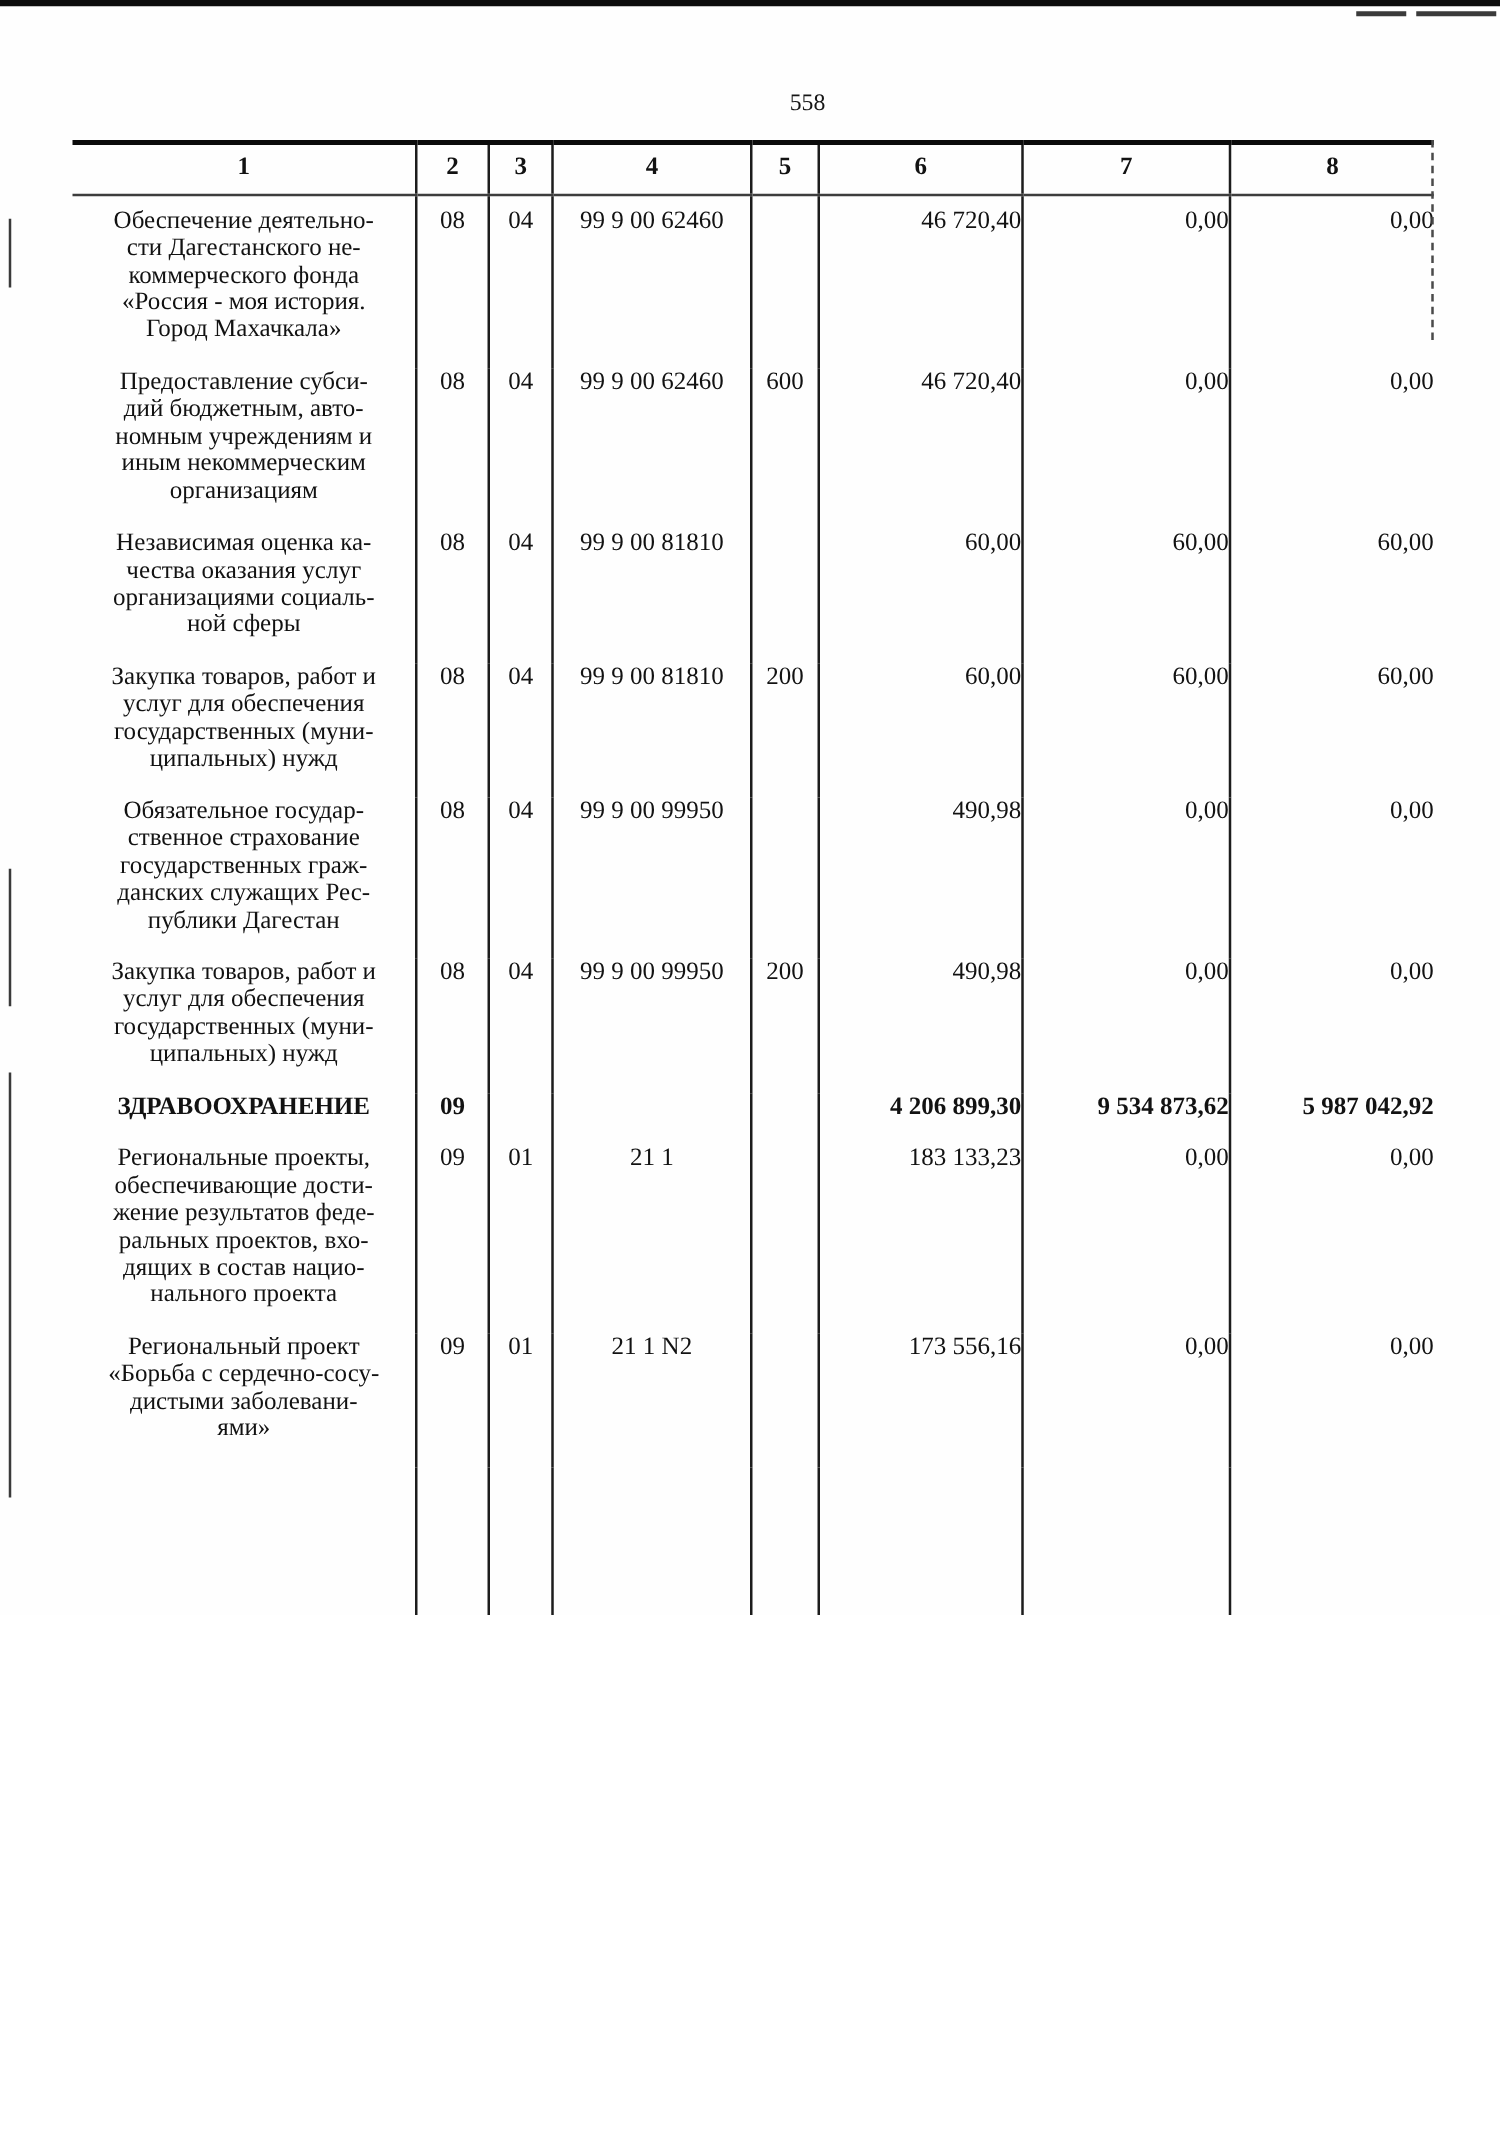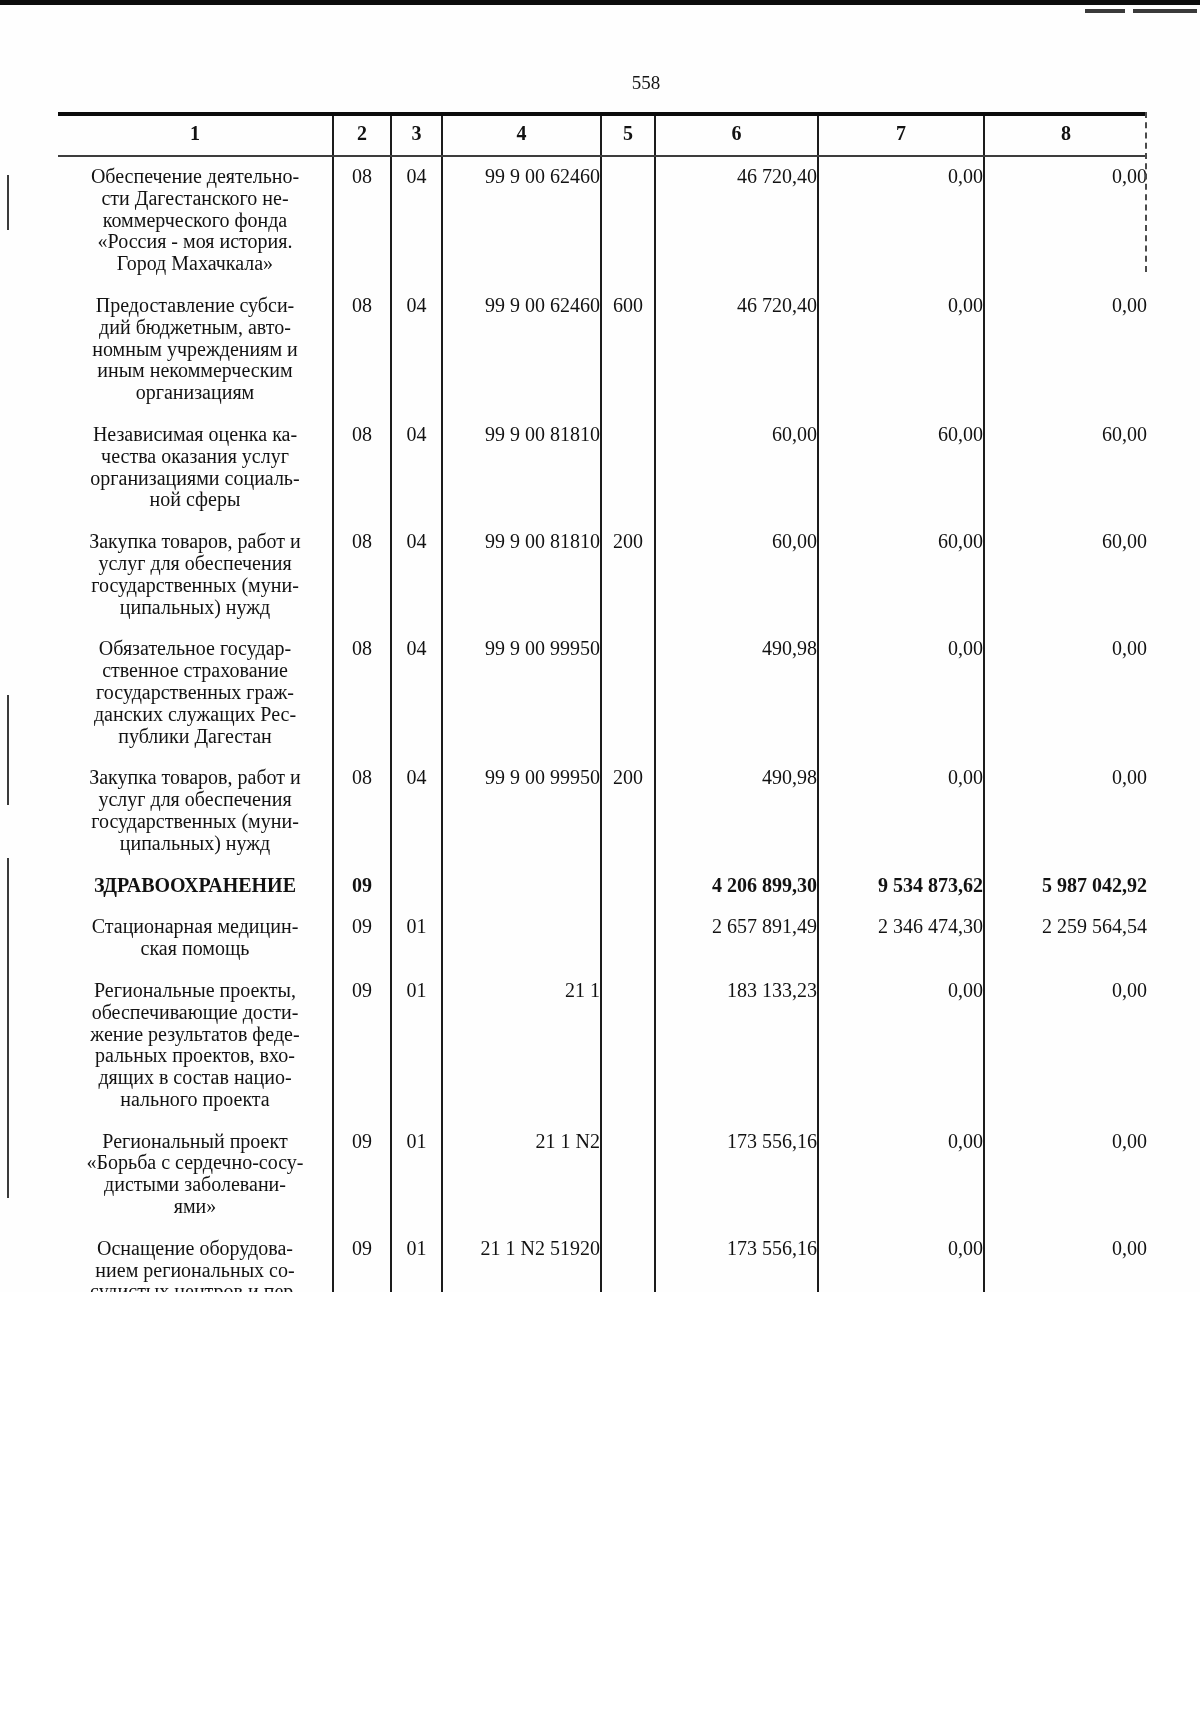--- a/index.html
+++ b/index.html
@@ -34,21 +34,21 @@
     padding:6px 0 10px 0;
   }
   .tbl tbody td {
     vertical-align:top;
     font-size:20px; line-height:21.8px;
     padding:0 0 20px 0;
   }
   .tbl tbody tr:first-child td { padding-top:9px; }
   td.desc { padding-left:5px; white-space:pre-line; text-align:center; }
   td.code { text-align:center; }
-  td.prog { text-align:right; padding-left:5px; white-space:pre-line; }
+  td.prog { text-align:center; padding-left:5px; white-space:pre-line; }
   td.num  { text-align:right; padding-right:7px; }
   tr.bold td { font-weight:bold; }
   tr.filler td { padding:0; height:145px; }
   
   .right-edge {
     position:absolute; left:1145px; top:112px; height:160px; width:0;
     border-left:2px dashed #4a4a4a;
   }
 </style>
 </head>
@@ -175,31 +175,20 @@
           <td class="desc">ЗДРАВООХРАНЕНИЕ</td>
           <td class="code">09</td>
           <td class="code"></td>
           <td class="prog"></td>
           <td class="code"></td>
           <td class="num">4 206 899,30</td>
           <td class="num">9 534 873,62</td>
           <td class="num">5 987 042,92</td>
         </tr>
         <tr>
-          <td class="desc">Стационарная медицин-
-ская помощь</td>
-          <td class="code">09</td>
-          <td class="code">01</td>
-          <td class="prog"></td>
-          <td class="code"></td>
-          <td class="num">2 657 891,49</td>
-          <td class="num">2 346 474,30</td>
-          <td class="num">2 259 564,54</td>
-        </tr>
-        <tr>
           <td class="desc">Региональные проекты,
 обеспечивающие дости-
 жение результатов феде-
 ральных проектов, вхо-
 дящих в состав нацио-
 нального проекта</td>
           <td class="code">09</td>
           <td class="code">01</td>
           <td class="prog">21 1</td>
           <td class="code"></td>
@@ -213,34 +202,20 @@
 дистыми заболевани-
 ями»</td>
           <td class="code">09</td>
           <td class="code">01</td>
           <td class="prog">21 1 N2</td>
           <td class="code"></td>
           <td class="num">173 556,16</td>
           <td class="num">0,00</td>
           <td class="num">0,00</td>
         </tr>
-        <tr>
-          <td class="desc">Оснащение оборудова-
-нием региональных со-
-судистых центров и пер-
-вичных сосудистых от-
-делений</td>
-          <td class="code">09</td>
-          <td class="code">01</td>
-          <td class="prog">21 1 N2 51920</td>
-          <td class="code"></td>
-          <td class="num">173 556,16</td>
-          <td class="num">0,00</td>
-          <td class="num">0,00</td>
-        </tr>
         <tr class="filler">
           <td></td>
           <td></td>
           <td></td>
           <td></td>
           <td></td>
           <td></td>
           <td></td>
           <td></td>
         </tr>

